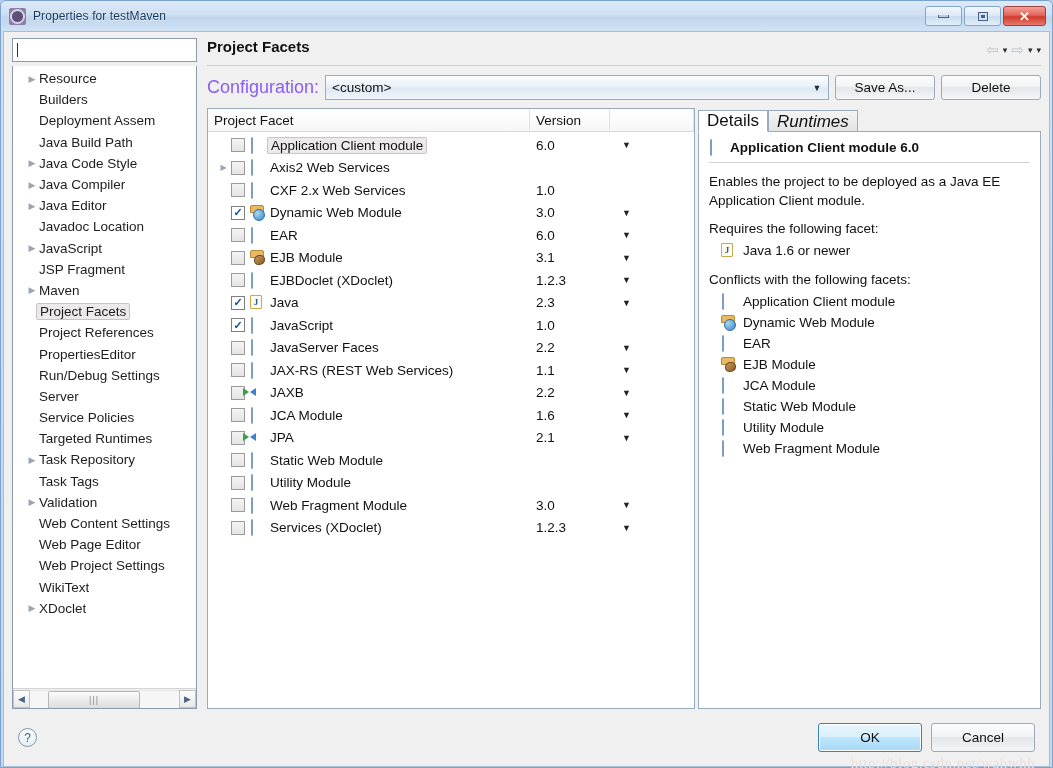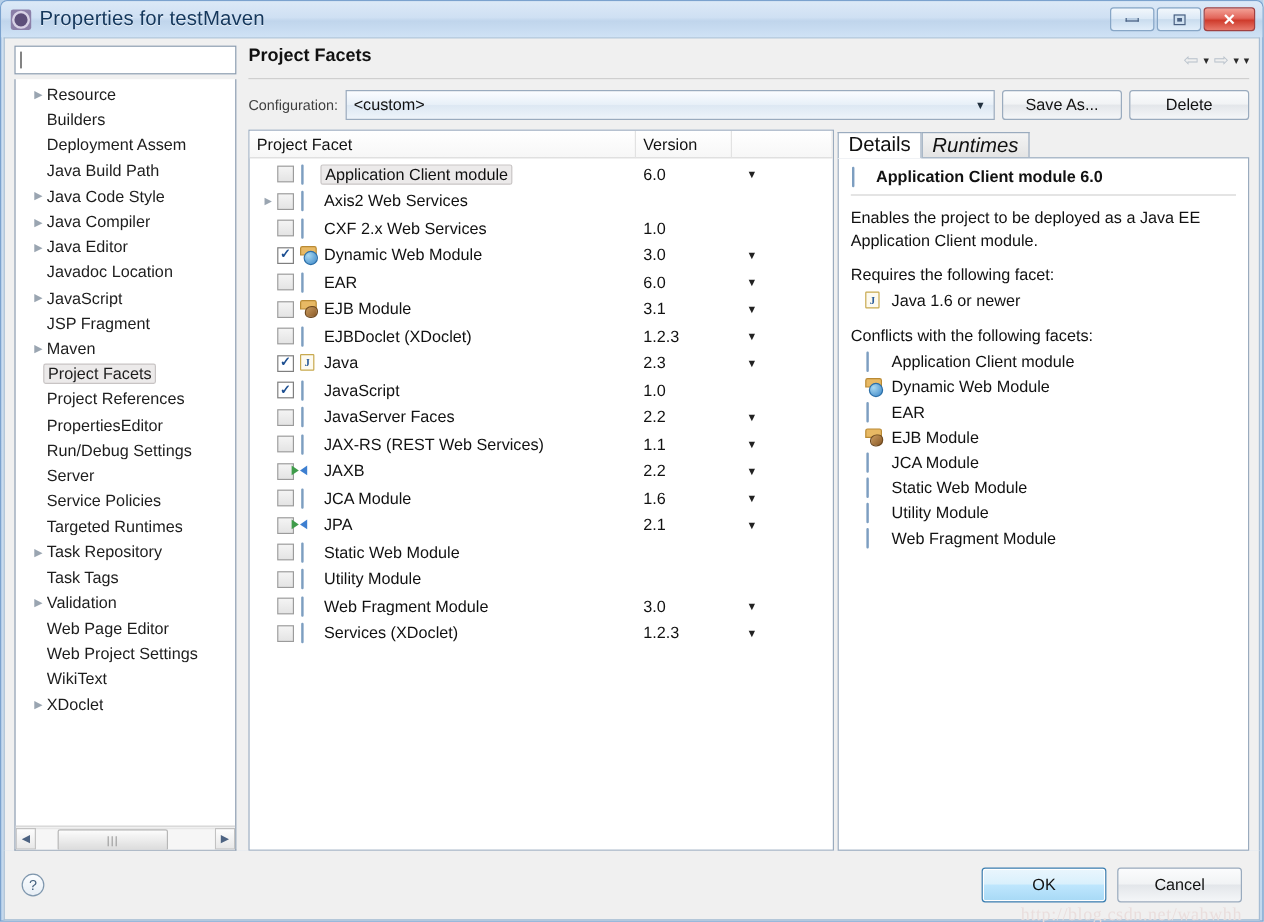--- a/index.html
+++ b/index.html
@@ -31,21 +31,21 @@
   .app-icon {
     width:17px; height:17px; margin-right:7px; flex:0 0 17px;
     background:#8b7fa8; border-radius:2px;
     position:relative; display:flex; align-items:center; justify-content:center;
   }
   .app-icon::before {
     content:""; width:11px; height:11px; border-radius:50%;
     background:#5d4f7a; border:2px solid #d8d2e6;
   }
   .title-text {
-    font-size:17px; color:#14375c; letter-spacing:.1px;
+    font-size:12px; color:#14375c; letter-spacing:.1px;
     text-shadow:0 1px 0 rgba(255,255,255,.7);
     white-space:nowrap;
   }
   .win-btns { position:absolute; right:6px; top:5px; display:flex; gap:2px; }
   .wb {
     width:37px; height:20px; border:1px solid #87a6c6; border-radius:3px;
     background:linear-gradient(to bottom,#f2f7fc 0%, #dce9f6 48%, #c9dcee 52%, #e2eefa 100%);
     display:flex; align-items:center; justify-content:center;
     color:#2a3f5a;
   }
@@ -125,21 +125,21 @@
   .page-header {
     display:flex; align-items:flex-start; justify-content:space-between;
     padding-bottom:6px;
   }
   .page-title { font-size:15px; font-weight:bold; color:#111; }
   .nav-icons { display:flex; align-items:center; gap:4px; color:#b3bcc6; font-size:12px; padding-top:3px;}
   .nav-arrow { font-size:15px; color:#b9c2cc; }
   .nav-caret { font-size:9px; color:#2b2b2b; }
   .hdr-rule { height:1px; background:#cfcfcf; margin-bottom:9px; }
   .cfg-row { display:flex; align-items:center; gap:6px; margin-bottom:8px; }
-  .cfg-label { font-size:12px; color:#404040; }
+  .cfg-label { font-size:18px; color:#8b5cf6; }
   .combo {
     flex:1 1 auto; height:25px; display:flex; align-items:center;
     border:1px solid #9aabbe;
     background:linear-gradient(to bottom,#fbfdff 0%, #e8f0f8 48%, #dde8f3 52%, #eef4fa 100%);
     padding:0 0 0 6px; font-size:13.5px; color:#111; min-width:0;
   }
   .combo .val { flex:1 1 auto; overflow:hidden; white-space:nowrap; }
   .combo .arrow { width:22px; flex:0 0 22px; text-align:center; font-size:9px; color:#22313f; }
   .btn {
     height:25px; min-width:100px; padding:0 14px;
@@ -388,20 +388,24 @@
               <div class="tree-item">
                 <span class="tw empty">▶</span>
                 <span class="ti-label">Task Tags</span>
               </div>
               <div class="tree-item">
                 <span class="tw">▶</span>
                 <span class="ti-label">Validation</span>
               </div>
               <div class="tree-item">
                 <span class="tw empty">▶</span>
+                <span class="ti-label">Web Content Settings</span>
+              </div>
+              <div class="tree-item">
+                <span class="tw empty">▶</span>
                 <span class="ti-label">Web Page Editor</span>
               </div>
               <div class="tree-item">
                 <span class="tw empty">▶</span>
                 <span class="ti-label">Web Project Settings</span>
               </div>
               <div class="tree-item">
                 <span class="tw empty">▶</span>
                 <span class="ti-label">WikiText</span>
               </div>

